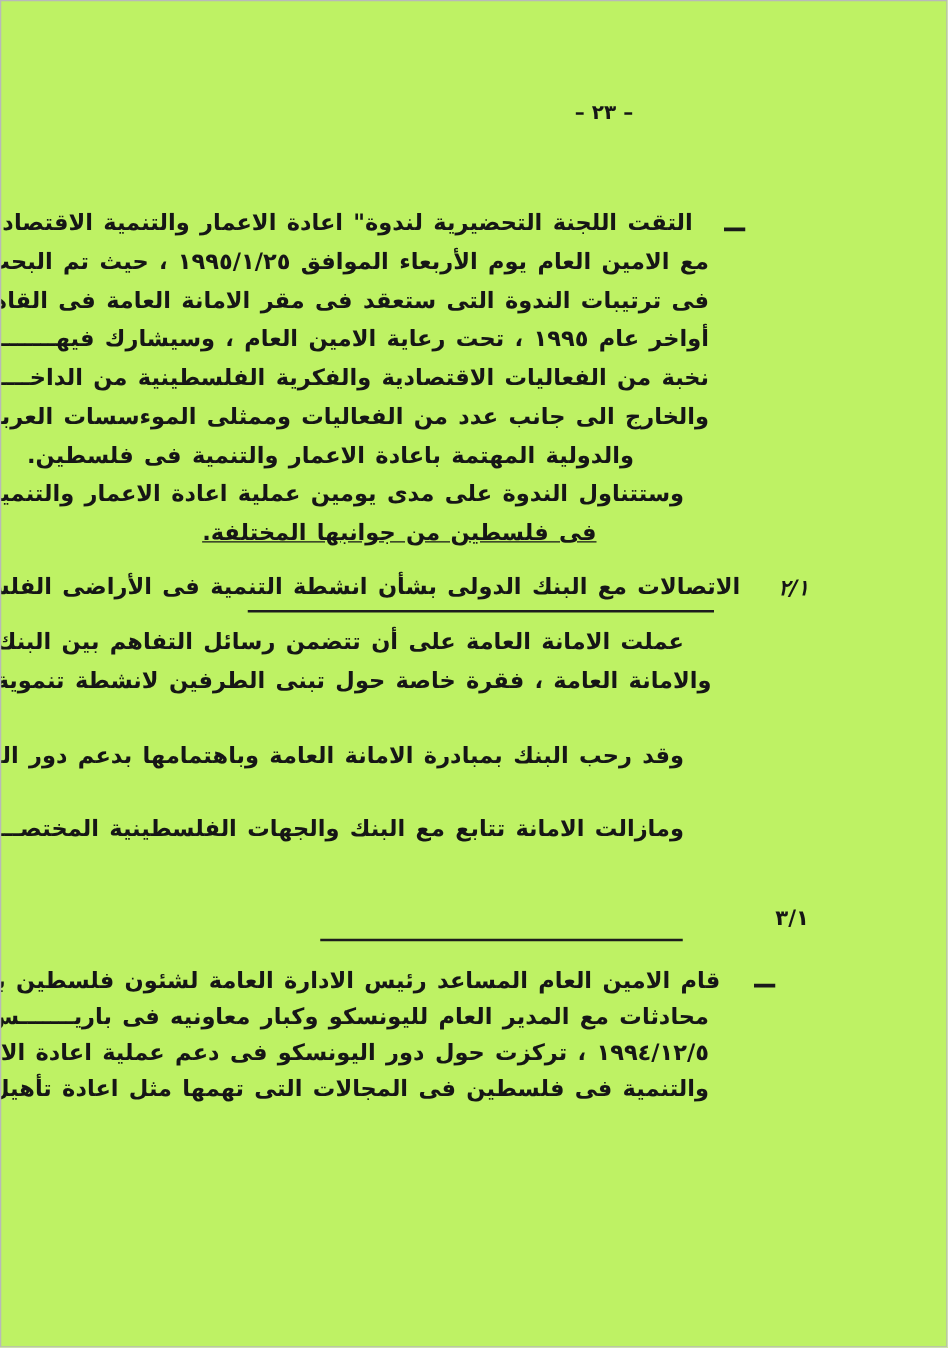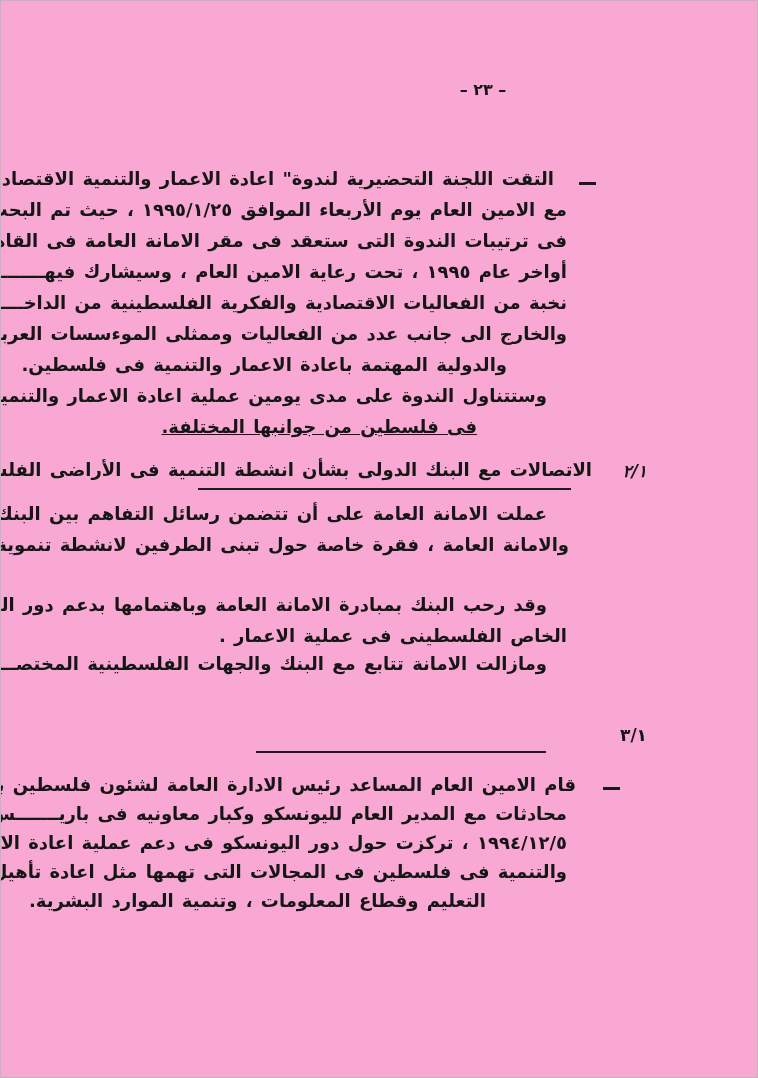--- a/index.html
+++ b/index.html
@@ -1,20 +1,20 @@
 <!DOCTYPE html>
 <html lang="ar" dir="rtl"><head>
 <meta charset="utf-8">
 <style>
   html,body{margin:0;padding:0;background:#e8e8e8;}
   .page{
     position:relative;
     width:758px;height:1078px;
     margin:0 auto;
-    background:#f9a8d4;
+    background:#bef264;
     border:1px solid #b9b9b9;
     box-sizing:border-box;
     overflow:hidden;
     font-family:"DejaVu Sans","Liberation Sans",sans-serif;
     color:#161616;
   }
   .ln{
     position:absolute;
     direction:rtl;
     unicode-bidi:plaintext;
@@ -62,27 +62,25 @@
   <div class="ln" style="top:414px;right:280px;text-decoration:underline;">فى فلسطين من جوانبها  المختلفة.</div>
 
   <div class="ln hnum" style="top:458px;right:110px;font-style:italic;">٢/١</div>
   <div class="ln heading" style="top:457px;right:165px;">الاتصالات مع البنك الدولى بشأن انشطة التنمية فى الأراضى الفلسطينية</div>
   <div class="underline" style="top:487px;left:197px;width:373px;"></div>
 
   <div class="ln" style="top:501px;right:210px;">عملت الامانة العامة على أن تتضمن رسائل التفاهم بين البنك الدولـــى</div>
   <div class="ln" style="top:532px;right:188px;">والامانة العامة ، فقرة خاصة حول تبنى الطرفين لانشطة تنموية فى الأراضـــى</div>
 
   <div class="ln" style="top:592px;right:210px;">وقد رحب البنك بمبادرة الامانة العامة وباهتمامها بدعم دور القطاع</div>
-  <div class="ln" style="top:623px;right:190px;">الخاص الفلسطينى فى عملية الاعمار .</div>
 
   <div class="ln" style="top:651px;right:210px;">ومازالت الامانة تتابع مع البنك والجهات الفلسطينية المختصـــــــة</div>
 
   <div class="ln hnum" style="top:722px;right:110px;">٣/١</div>
   <div class="underline" style="top:750px;left:255px;width:290px;"></div>
 
   <div class="dash" style="left:602px;top:786px;"></div>
   <div class="ln" style="top:772px;right:181px;">قام الامين العام المساعد رئيس الادارة العامة لشئون فلسطين باجــرا ء</div>
   <div class="ln" style="top:801px;right:190px;">محادثات مع المدير العام لليونسكو وكبار معاونيه فى باريـــــــس</div>
   <div class="ln" style="top:830px;right:190px;">١٩٩٤/١٢/٥ ، تركزت حول دور اليونسكو فى دعم عملية اعادة الاعمــار</div>
   <div class="ln" style="top:859px;right:190px;">والتنمية فى فلسطين فى المجالات التى تهمها  مثل اعادة تأهيل قطــا ع</div>
-  <div class="ln" style="top:888px;right:271px;">التعليم وقطاع المعلومات ، وتنمية الموارد البشرية.</div>
 
 </div>
 
 </body></html>

